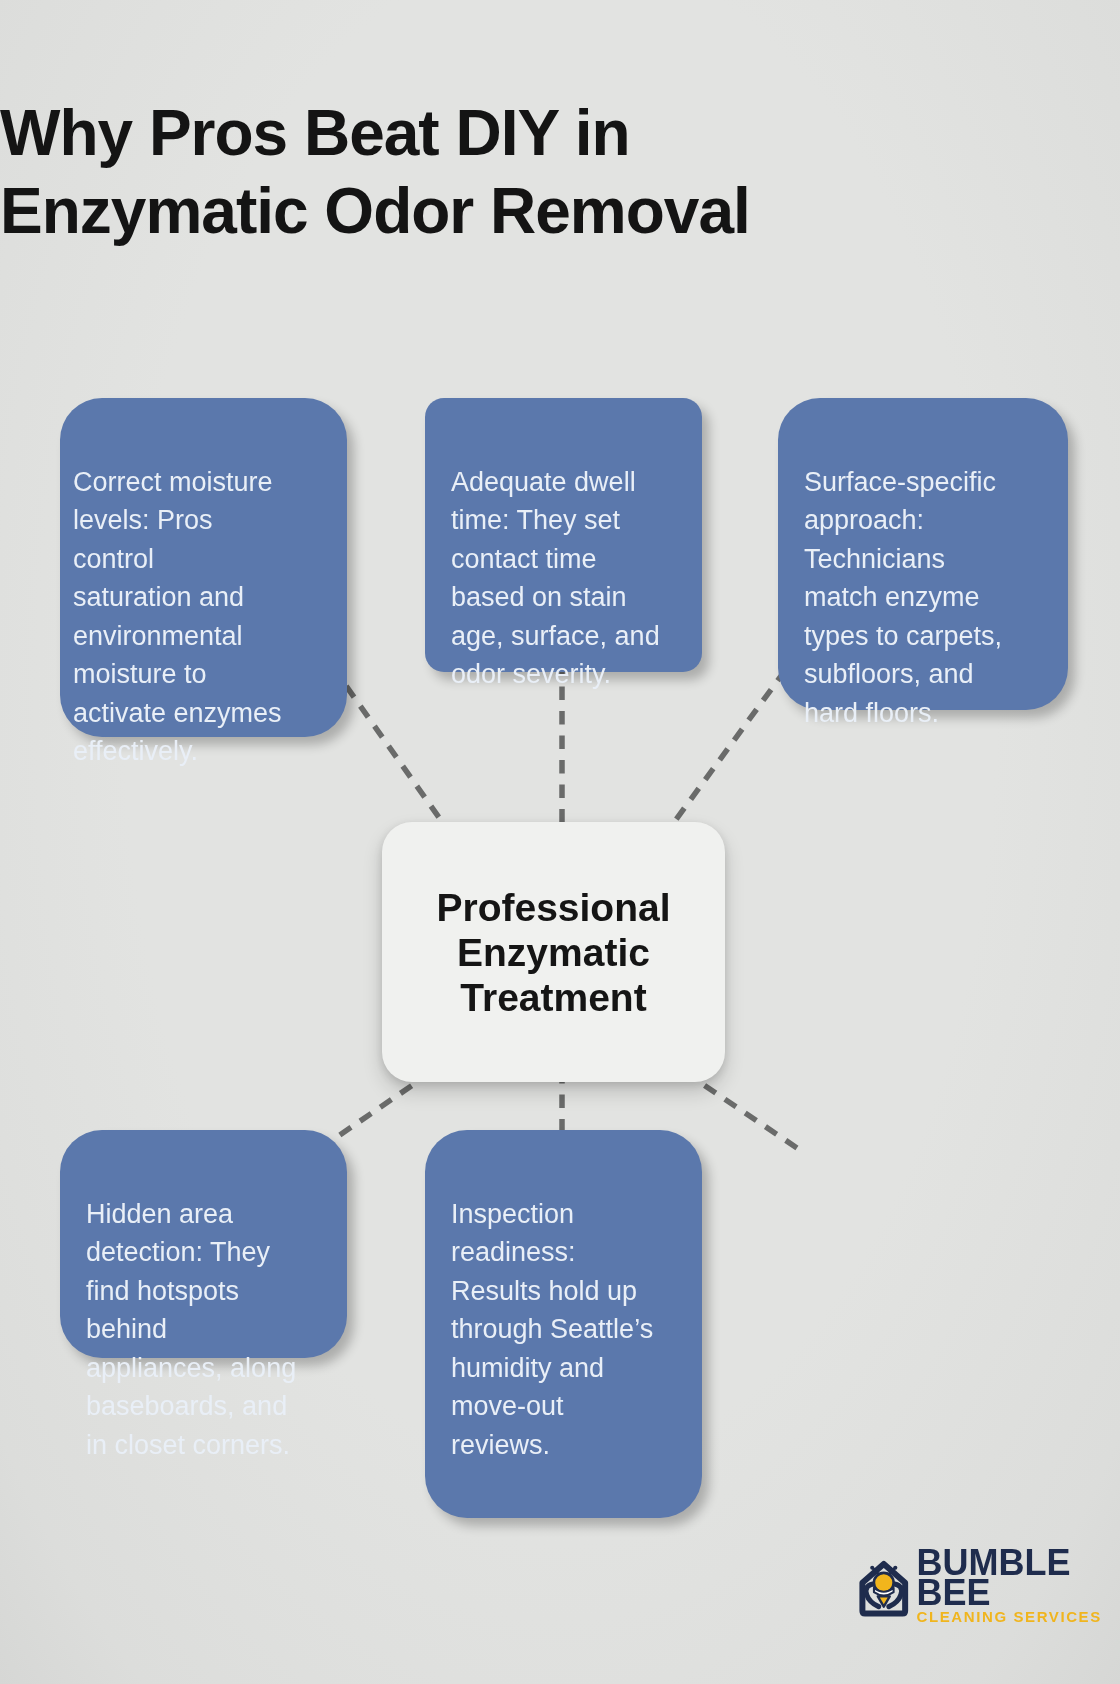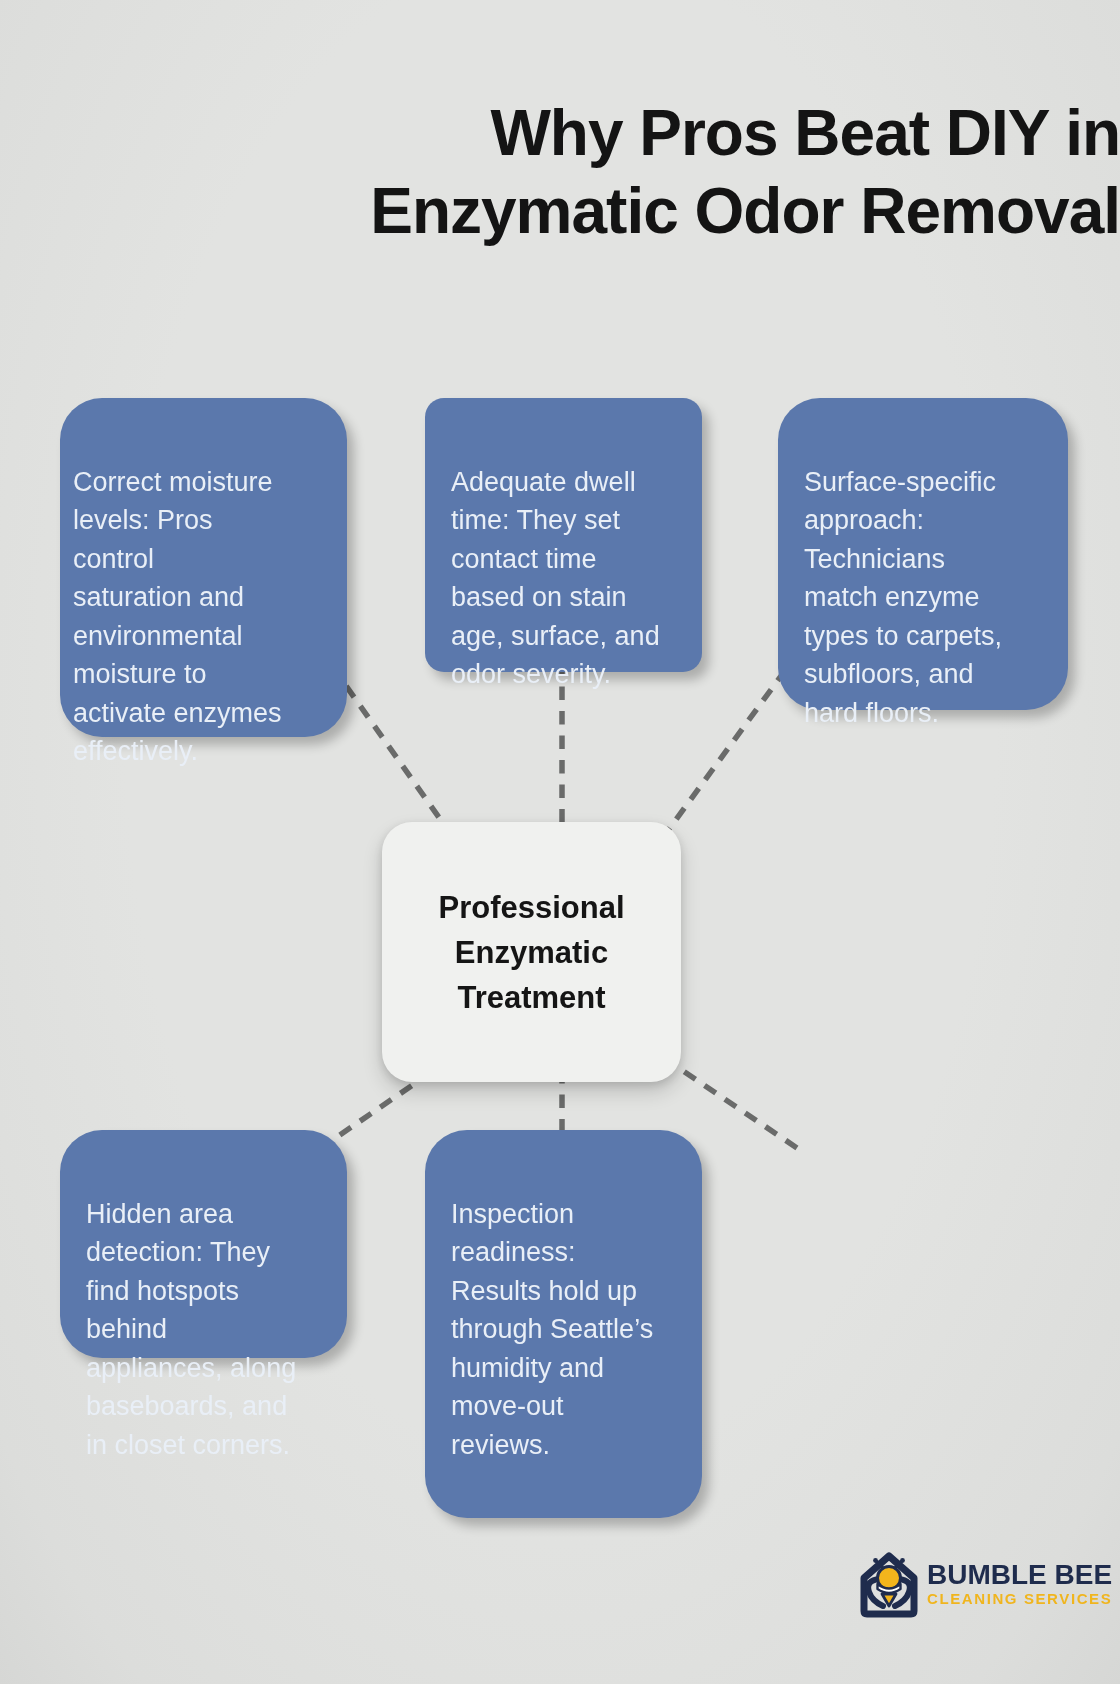--- a/index.html
+++ b/index.html
@@ -9,21 +9,21 @@
     height: 1684px;
     margin: 0 auto;
     background: radial-gradient(ellipse at 50% 42%, #e2e3e1 55%, #dcdddb 88%, #d6d7d5 100%);
     overflow: hidden;
     font-family: "Liberation Sans", sans-serif;
   }
   .title {
     position: absolute;
     left: 0; right: 0; top: 94px;
     margin: 0;
-    text-align: right;
+    text-align: left;
     font-size: 64px;
     line-height: 78px;
     font-weight: 800;
     letter-spacing: -1px;
     color: #141414;
     white-space: pre-line;
   }
   .connectors {
     position: absolute;
     left: 0; top: 0;
@@ -42,44 +42,44 @@
   }
   .box-tl { left: 60px;  top: 398px;  width: 287px; height: 339px; padding-left: 13px; }
   .box-tm { left: 425px; top: 398px;  width: 277px; height: 274px; border-radius: 19px; }
   .box-tr { left: 778px; top: 398px;  width: 290px; height: 312px; }
   .box-bl { left: 60px;  top: 1130px; width: 287px; height: 228px; }
   .box-bm { left: 425px; top: 1130px; width: 277px; height: 388px; }
   .box-br { left: 778px; top: 1130px; width: 290px; height: 268px; }
   .center-node {
     position: absolute;
     left: 382px; top: 822px;
-    width: 299px; height: 260px;
+    width: 343px; height: 260px;
     box-sizing: border-box;
     background: #f0f1ef;
     border-radius: 30px;
     box-shadow: 0 10px 20px rgba(0,0,0,0.16), 0 3px 8px rgba(0,0,0,0.12);
     display: flex;
     align-items: center;
     justify-content: center;
     text-align: center;
-    font-size: 31px;
+    font-size: 39px;
     font-weight: 700;
     line-height: 45px;
     color: #151515;
     white-space: pre-line;
   }
   .footer-logo {
     position: absolute;
     left: 853px; top: 1548px;
     display: flex;
     align-items: center;
   }
   .logo-text { margin-left: 2px; }
   .logo-name {
-    font-size: 28px;
+    font-size: 36px;
     font-weight: 800;
     letter-spacing: 0px;
     color: #1f2c4d;
     line-height: 30px;
   }
   .logo-tagline {
     font-size: 15px;
     font-weight: 800;
     letter-spacing: 1.6px;
     color: #f0b51e;

